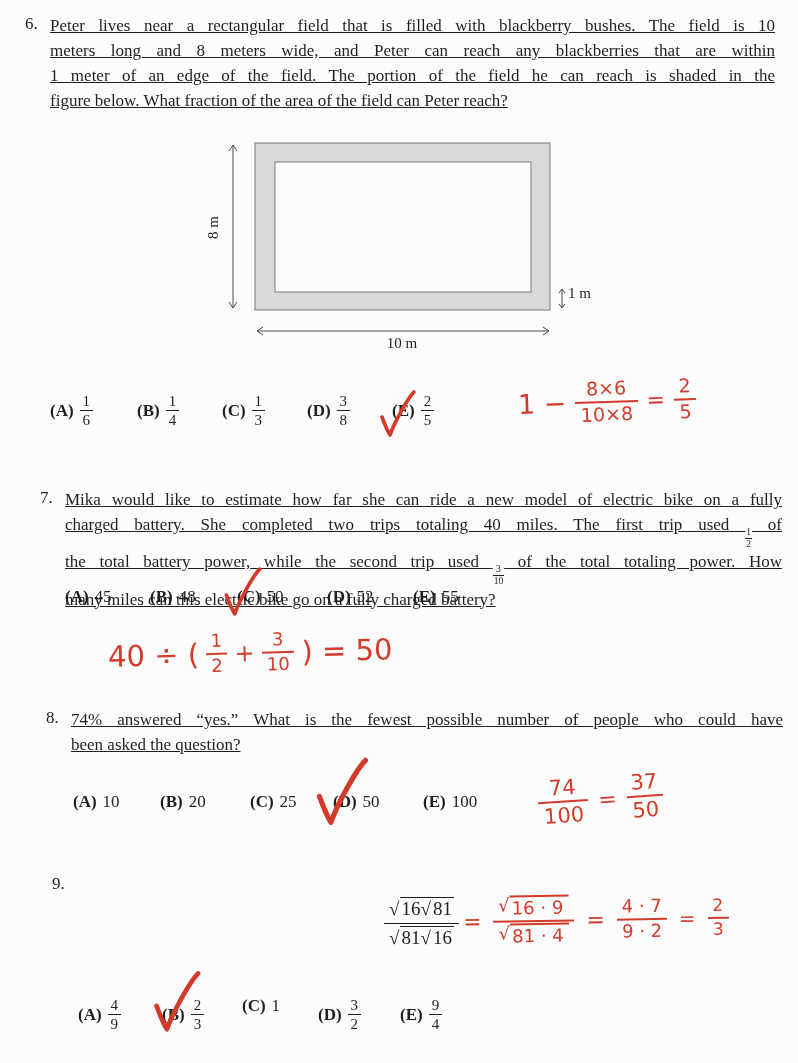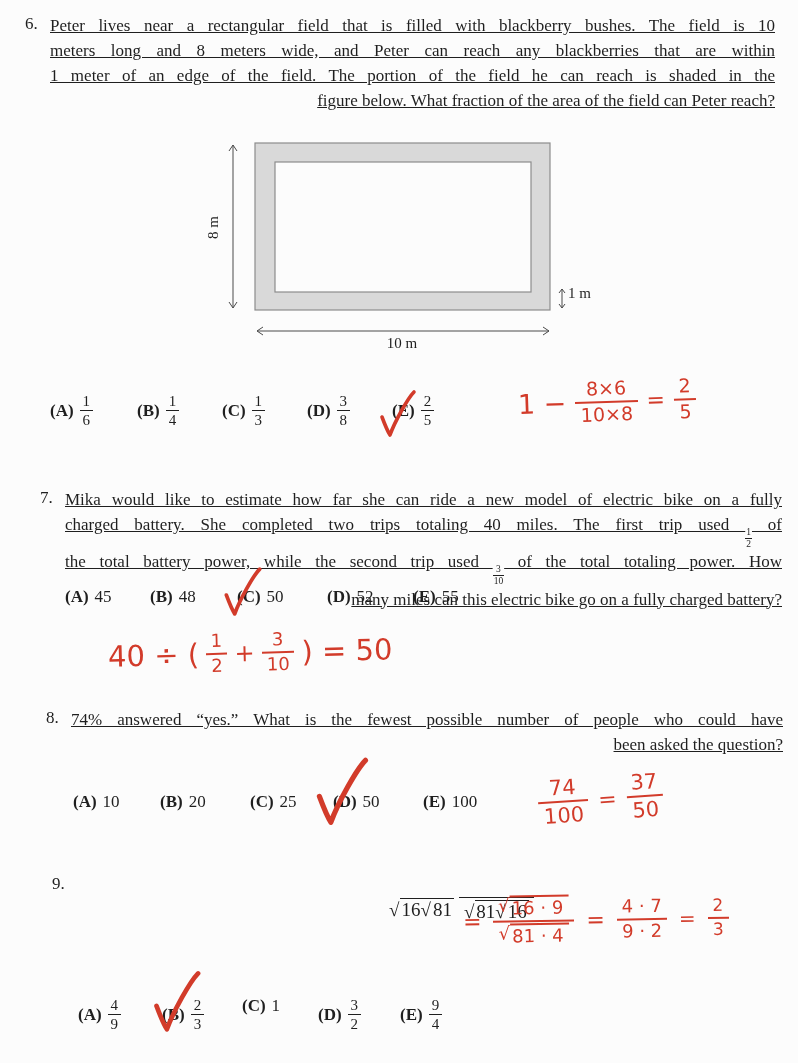--- a/index.html
+++ b/index.html
@@ -2,32 +2,32 @@
 <html><head>
 <meta charset="utf-8">
 <style>
   :root{ --ink:#1f1f1f; --red:#d23b2a; --shade:#d9d9d9; --outline:#8c8c8c; }
   html,body{margin:0;padding:0;background:#e9e9e9;}
   .page{position:relative;width:798px;height:1063px;background:#fcfcfc;
         font-family:"Liberation Serif",serif;color:var(--ink);overflow:hidden;margin:0 auto;}
   .qnum{position:absolute;font-size:17px;}
   .qtext{position:absolute;font-size:17px;line-height:25px;text-decoration:underline;}
   .jline{text-align:justify;text-align-last:justify;}
-  .lline{text-align:right;}
+  .lline{text-align:left;}
   .choice{position:absolute;display:flex;align-items:center;gap:6px;font-size:17px;white-space:nowrap;}
   .choice .lbl{font-weight:700;}
   .frac{display:inline-flex;flex-direction:column;align-items:center;line-height:1.2;font-size:15px;}
   .frac .fn,.frac .fd{padding:0 3px;}
   .frac .fd{border-top:1.3px solid var(--ink);}
   .ifrac{display:inline-flex;flex-direction:column;align-items:center;font-size:9.5px;line-height:1.12;vertical-align:-5px;}
   .ifrac .fd{border-top:1px solid var(--ink);padding:0 1px;}
   .figwrap{position:absolute;left:200px;top:136px;width:400px;height:222px;}
   .figlabel{position:absolute;font-size:15px;color:var(--ink);white-space:nowrap;}
   .rot{transform:rotate(-90deg);transform-origin:center center;}
-  .pfrac{position:absolute;display:flex;flex-direction:row;align-items:center;font-size:19px;line-height:1.25;}
+  .pfrac{position:absolute;display:flex;flex-direction:column;align-items:center;font-size:19px;line-height:1.25;}
   .pfrac .pnum{padding:0 5px 2px;}
   .pfrac .pden{border-top:1.4px solid var(--ink);padding:2px 5px 0;}
   .rbar{border-top:1.4px solid var(--ink);padding:0 1px;}
   .rsign{padding-right:1px;}
   .hand{position:absolute;color:var(--red);font-family:"DejaVu Sans",sans-serif;
         display:flex;align-items:center;white-space:nowrap;}
   .rfrac{display:inline-flex;flex-direction:column;align-items:center;line-height:1.15;}
   .rfrac .fn,.rfrac .fd{padding:1px 5px;}
   .rfrac .fd{border-top:2px solid var(--red);}
   .rrad{display:inline-flex;align-items:flex-start;}

